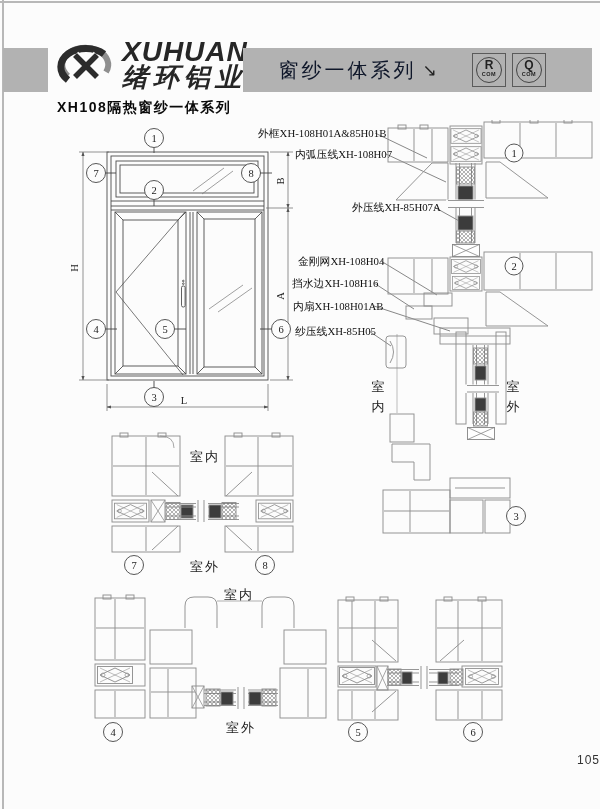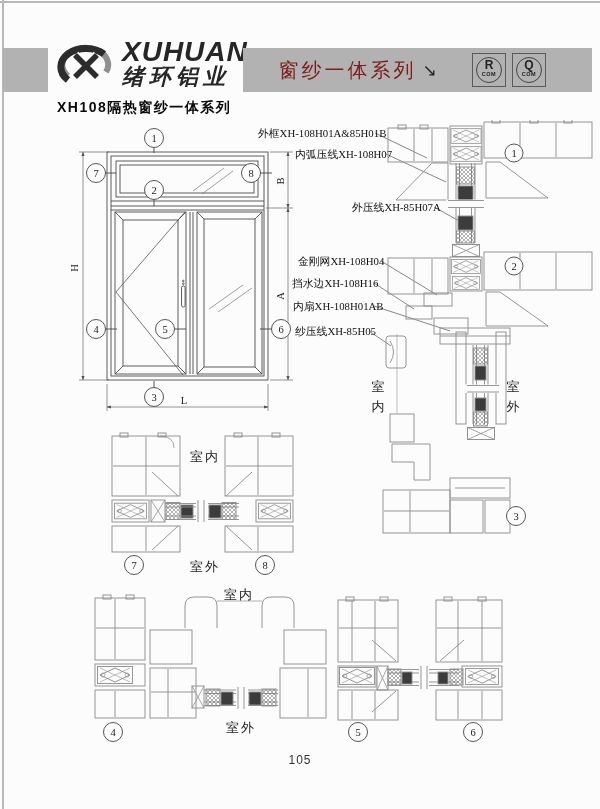--- a/index.html
+++ b/index.html
@@ -4,38 +4,38 @@
 <style>
   html,body{margin:0;padding:0;background:#e8e8e8;}
   .page{position:relative;width:600px;height:809px;background:#fcfcfc;overflow:hidden;
         font-family:"Liberation Sans",sans-serif;}
   .edge-top{position:absolute;left:0;top:1px;width:600px;height:2px;background:#b8b8b8;}
   .edge-left{position:absolute;left:2px;top:0;width:2px;height:809px;background:#b8b8b8;}
   .gray-block{position:absolute;left:3px;top:48px;width:45px;height:44px;background:#b2b2b2;}
   .logo{position:absolute;left:54px;top:38px;display:flex;align-items:flex-start;font-style:italic;}
   .logo-text{margin-left:4px;}
   .brand{font-size:28px;font-weight:bold;color:#262626;letter-spacing:1px;line-height:28px;}
-  .brand-cn{font-size:22px;font-weight:bold;color:#262626;letter-spacing:5px;line-height:22px;}
+  .brand-cn{font-size:26px;font-weight:bold;color:#262626;letter-spacing:5px;line-height:22px;}
   .banner{position:absolute;left:243px;top:48px;width:349px;height:44px;background:#b2b2b2;
           display:flex;align-items:center;justify-content:center;padding-right:120px;box-sizing:border-box;}
-  .banner-text{font-size:20px;color:#7f1d1d;letter-spacing:3px;font-weight:500;}
+  .banner-text{font-size:20px;color:#0f172a;letter-spacing:3px;font-weight:500;}
   .banner-arrow{font-size:17px;color:#222;margin-left:6px;}
   .badge{position:absolute;top:53px;width:34px;height:34px;border:1.5px solid #5a5a5a;background:#b2b2b2;
          display:flex;align-items:center;justify-content:center;box-sizing:border-box;}
   .badge-circle{width:26px;height:26px;border:1.3px solid #444;border-radius:50%;text-align:center;
                 box-sizing:border-box;padding-top:2px;}
   .badge-letter{font-size:12px;font-weight:bold;color:#222;line-height:11px;}
   .badge-sub{font-size:5.5px;font-weight:bold;color:#222;line-height:6px;letter-spacing:.5px;}
   .title{position:absolute;left:57px;top:99px;font-size:14px;font-weight:bold;color:#0a0a0a;
          letter-spacing:1.5px;margin:0;}
   .drawing{position:absolute;left:0;top:120px;}
   .vtext{position:absolute;width:16px;font-size:13px;color:#222;line-height:20px;text-align:center;
          word-break:break-all;font-family:"Liberation Serif",serif;}
   .htext{position:absolute;font-size:13px;color:#222;letter-spacing:2px;font-family:"Liberation Serif",serif;}
-  .pagenum{position:absolute;left:0;top:753px;width:600px;text-align:center;font-size:12px;
+  .pagenum{position:absolute;left:0;top:753px;width:600px;text-align:right;font-size:12px;
            color:#333;letter-spacing:1px;}
   svg text{font-family:"Liberation Serif",serif;}
 </style>
 </head>
 <body>
 
 <div class="page">
   <div class="edge-top"></div>
   <div class="edge-left"></div>
   <div class="gray-block"></div>

